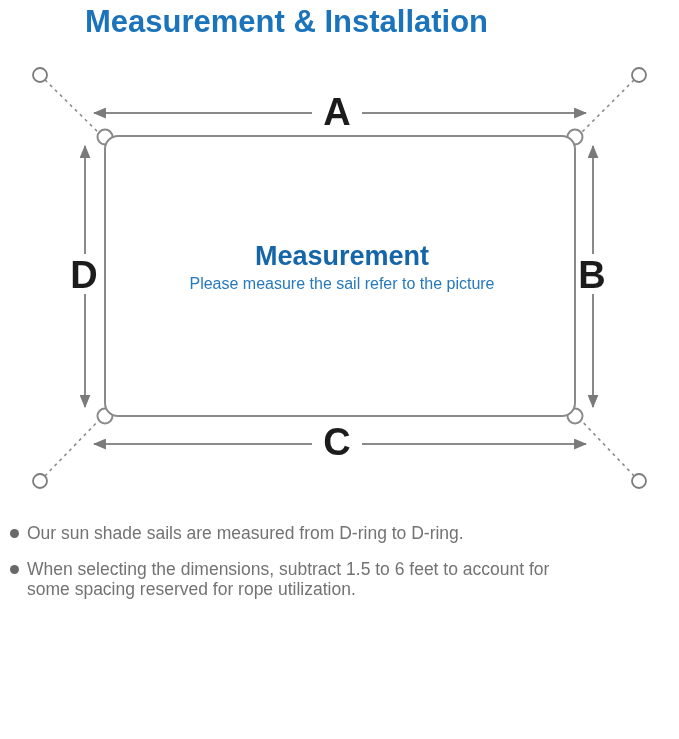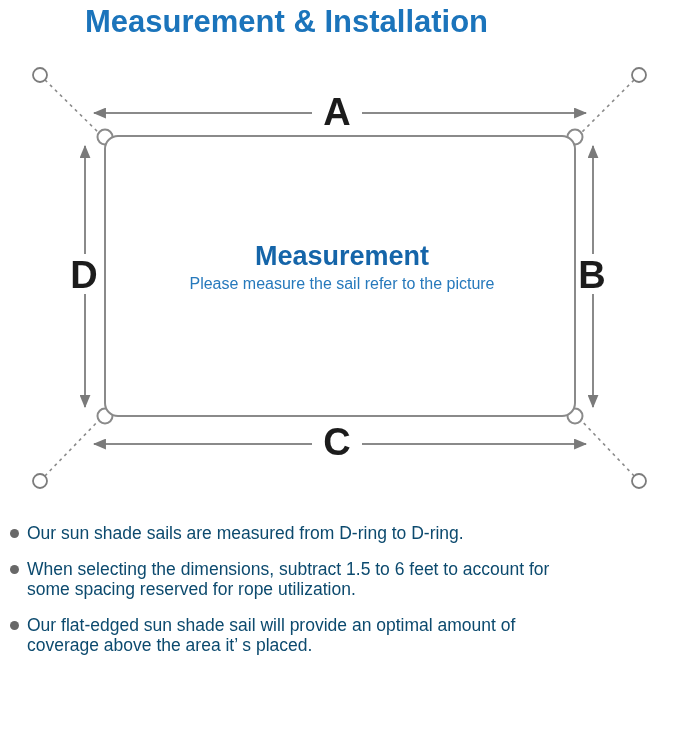--- a/index.html
+++ b/index.html
@@ -56,21 +56,21 @@
     margin: 16px 0 0 0;
     padding: 0 6px 0 10px;
     display: flex;
     flex-direction: column;
     row-gap: 16px;
   }
   .note-item {
     display: flex;
     align-items: flex-start;
     column-gap: 8px;
-    color: #0c4a6e;
+    color: #737373;
     font-size: 17.5px;
     line-height: 20px;
   }
   .note-dot {
     flex: 0 0 auto;
     width: 9px;
     height: 9px;
     margin-top: 6px;
     border-radius: 50%;
     background: #686868;
@@ -135,19 +135,15 @@
 
   <ul class="notes">
     <li class="note-item">
       <span class="note-dot"></span>
       <span>Our sun shade sails are measured from D-ring to D-ring.</span>
     </li>
     <li class="note-item">
       <span class="note-dot"></span>
       <span>When selecting the dimensions, subtract 1.5 to 6 feet to account for some spacing reserved for rope utilization.</span>
     </li>
-    <li class="note-item">
-      <span class="note-dot"></span>
-      <span>Our flat-edged sun shade sail will provide an optimal amount of coverage above the area it’ s placed.</span>
-    </li>
   </ul>
 
 </div>
 
 </body></html>

